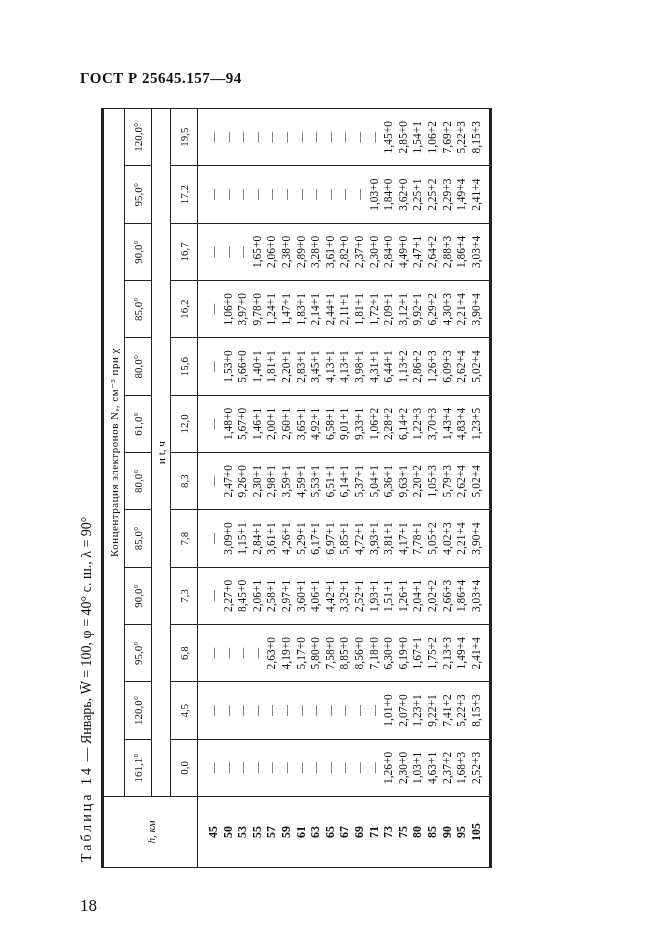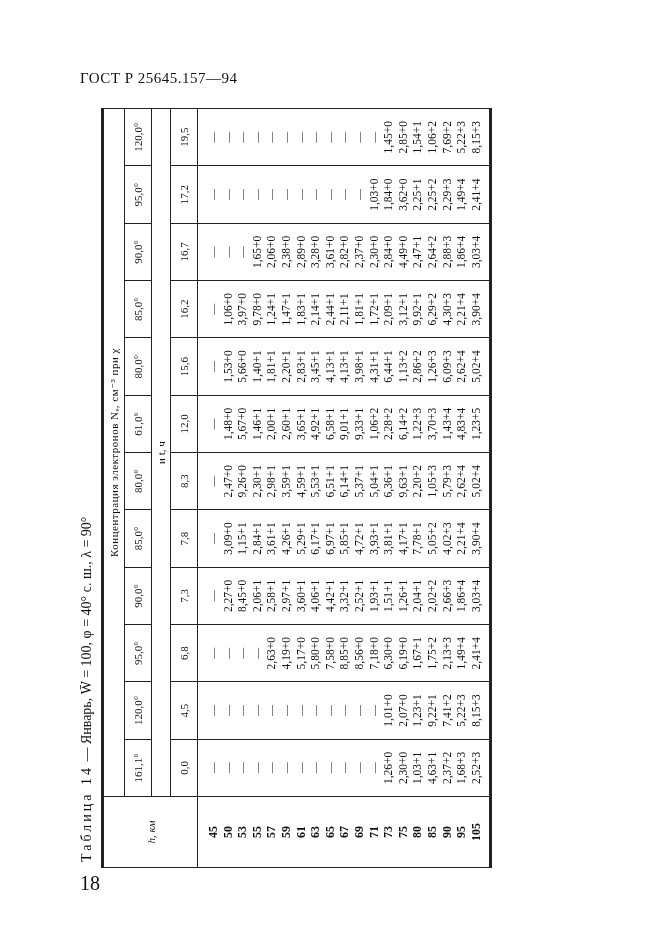--- a/index.html
+++ b/index.html
@@ -1,20 +1,20 @@
 <!DOCTYPE html>
 <html><head>
 <meta charset="utf-8">
 <style>
   html, body { margin: 0; padding: 0; background: #ffffff; }
   body { width: 661px; height: 936px; position: relative; overflow: hidden;
          font-family: "Liberation Serif", "DejaVu Serif", serif; color: #111; }
-  .doc-header { position: absolute; left: 80px; top: 70px; font-size: 15px; font-weight: normal;
+  .doc-header { position: absolute; left: 80px; top: 70px; font-size: 15px; font-weight: bold;
                 letter-spacing: 0.5px; }
-  .page-number { position: absolute; left: 80px; top: 872px; font-size: 20px; }
+  .page-number { position: absolute; left: 80px; top: 896px; font-size: 17px; }
   
   .rot { position: absolute; left: 73px; top: 868px; width: 760px; height: 445px;
          transform-origin: 0 0; transform: rotate(-90deg); }
   .caption { height: 28px; line-height: 28px; font-size: 14px; padding-left: 6px; white-space: nowrap; }
   .caption .lbl { letter-spacing: 3px; }
   table.t { border-collapse: collapse; width: 760px; table-layout: fixed; font-size: 11px; }
   table.t td, table.t th { border: 1px solid #222; padding: 0; text-align: center; font-weight: normal; }
   table.t th { height: 26px; font-size: 11px; }
   .h-cell { width: 70px; font-style: italic; font-size: 12px; }
   .super-head { font-size: 12px; height: 20px !important; letter-spacing: 0.5px; }

